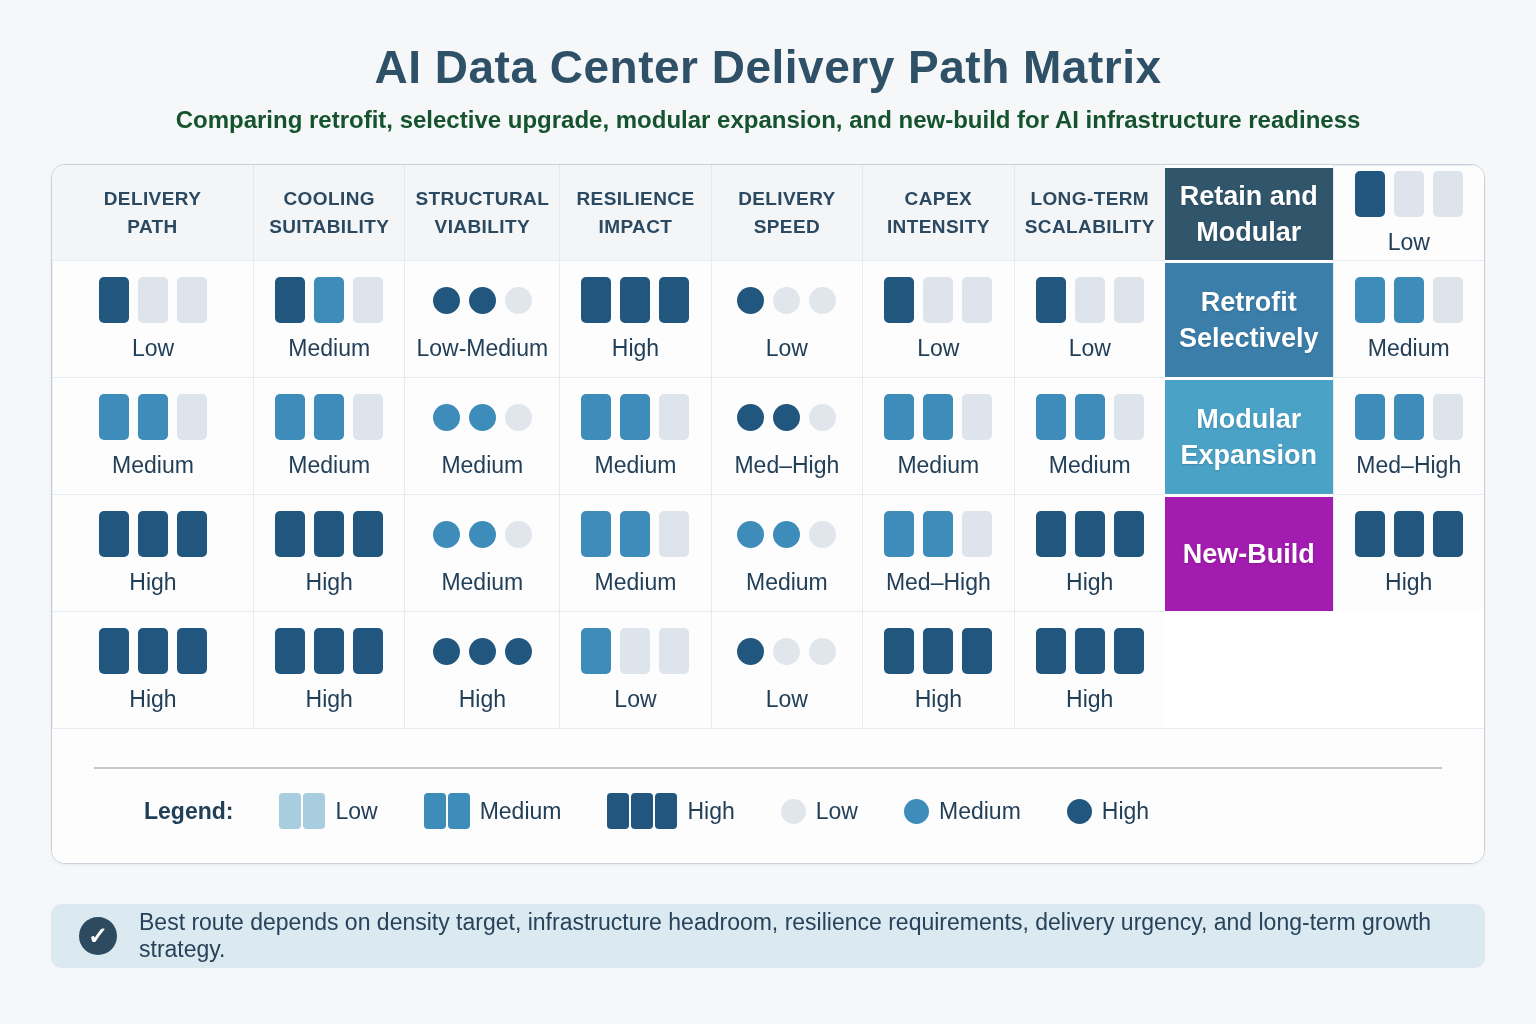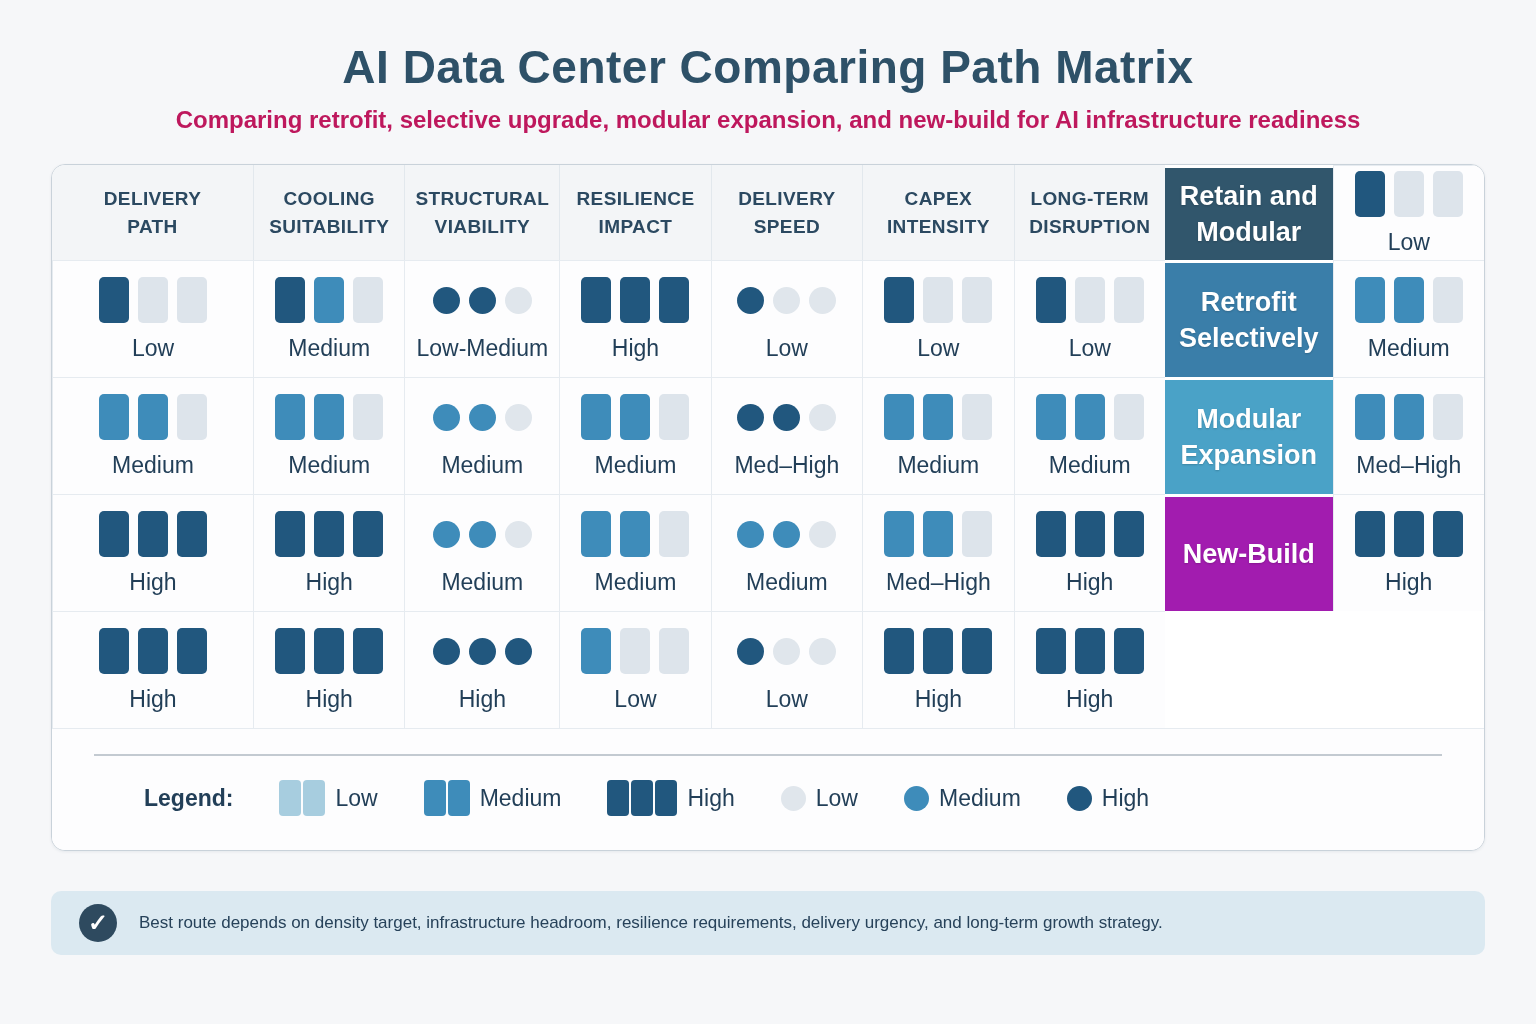--- a/index.html
+++ b/index.html
@@ -13,21 +13,21 @@
   .page { width:1536px; height:1024px; position:relative; }
 
   
   .title {
     text-align:center; margin-top:40px;
     font-size:46px; font-weight:bold; color:#2e5168;
     letter-spacing:0.5px;
   }
   .subtitle {
     text-align:center; margin-top:12px;
-    font-size:24px; font-weight:bold; color:#be185d;
+    font-size:24px; font-weight:bold; color:#14532d;
   }
 
   
   .card {
     width:1434px; margin:30px auto 0 auto;
     background:#ffffff;
     border:1px solid #c9d2da;
     border-radius:14px;
     overflow:hidden;
     box-shadow:0 1px 3px rgba(40,70,95,0.08);
@@ -63,21 +63,21 @@
     border-top:1px solid #e6ebf0;
     background:#fdfdfe;
     gap:11px;
   }
   .indicator { display:flex; align-items:center; gap:9px; height:47px; }
   .sq { width:30px; height:46px; border-radius:5px; }
   .dot { width:27px; height:27px; border-radius:50%; }
   .cell-label { font-size:23px; font-weight:500; color:#223f58; }
 
   
-  .legend-wrap { padding:3px 0 6px 0; background:#fdfdfe; border-top:1px solid #e6ebf0;}
+  .legend-wrap { padding:16px 0 6px 0; background:#fdfdfe; border-top:1px solid #e6ebf0;}
   .legend-rule { height:2px; background:#aab4bd; margin:22px 42px 0 42px; opacity:0.7;}
   .legend-row {
     display:flex; align-items:center; gap:46px;
     padding:24px 0 28px 92px;
   }
   .legend-title { font-size:23px; font-weight:bold; color:#223f58; }
   .legend-item { display:flex; align-items:center; gap:10px; }
   .legend-item .sq { width:22px; height:36px; border-radius:4px; }
   .legend-item .sq + .sq { margin-left:-4px; }
   .legend-item .dot { width:25px; height:25px; }
@@ -92,46 +92,46 @@
     height:64px;
     display:flex; align-items:center;
     padding:0 28px; gap:22px;
   }
   .note-icon {
     width:38px; height:38px; border-radius:50%;
     background:#2e4a5f; color:#ffffff;
     display:flex; align-items:center; justify-content:center;
     font-size:24px; font-weight:bold; flex:0 0 auto;
   }
-  .note-text { font-size:17px; font-weight:500; color:#27425a; }
+  .note-text { font-size:23px; font-weight:500; color:#27425a; }
 </style>
 </head>
 <body>
 
 <div class="page">
 
-  <div class="title">AI Data Center Comparing Path Matrix</div>
+  <div class="title">AI Data Center Delivery Path Matrix</div>
   <div class="subtitle">Comparing retrofit, selective upgrade, modular expansion, and new-build for AI infrastructure readiness</div>
 
   <div class="card">
     <div class="grid">
         <div class="h-cell">DELIVERY
 PATH</div>
         <div class="h-cell">COOLING
 SUITABILITY</div>
         <div class="h-cell">STRUCTURAL
 VIABILITY</div>
         <div class="h-cell">RESILIENCE
 IMPACT</div>
         <div class="h-cell">DELIVERY
 SPEED</div>
         <div class="h-cell">CAPEX
 INTENSITY</div>
         <div class="h-cell">LONG-TERM
-DISRUPTION</div>
+SCALABILITY</div>
         <div class="row-head" style="background: rgb(49, 86, 108);">Retain and
 Modular</div>
         <div class="cell">
           <div class="indicator">
             <div class="sq" style="background: rgb(33, 87, 126);"></div>
             <div class="sq" style="background: rgb(221, 228, 235);"></div>
             <div class="sq" style="background: rgb(221, 228, 235);"></div>
           </div>
           <div class="cell-label">Low</div>
         </div>

